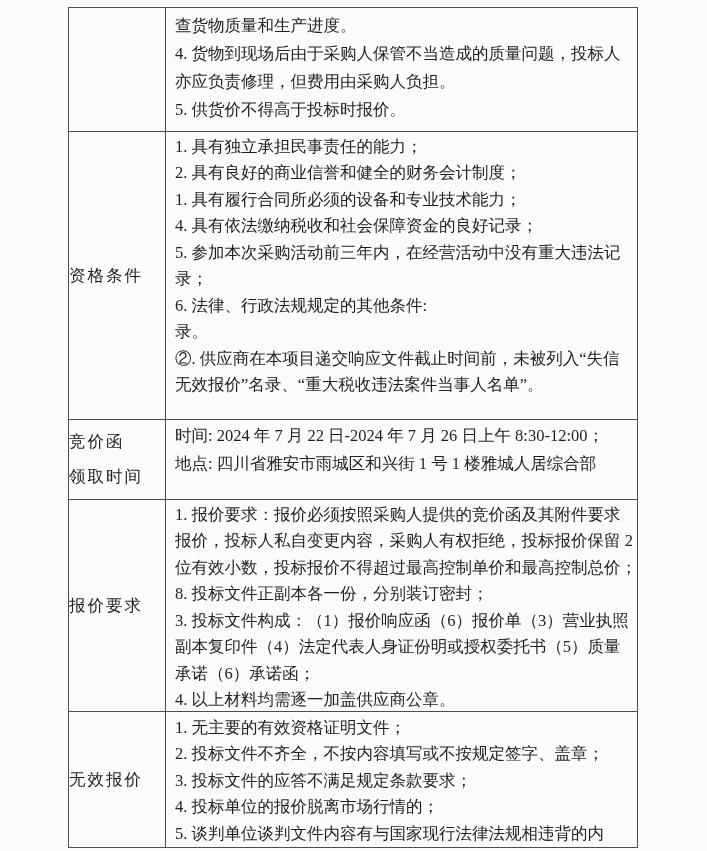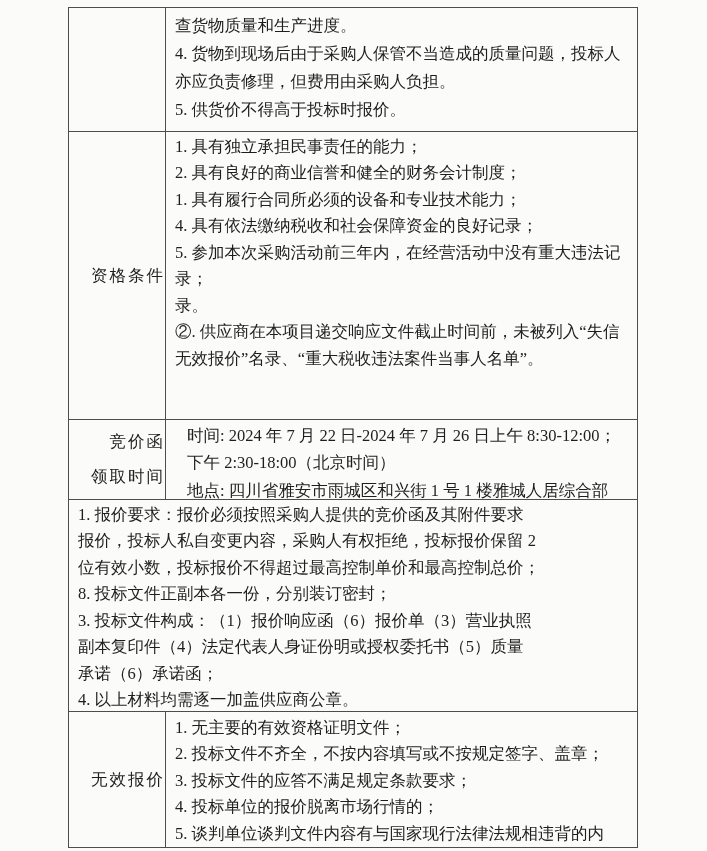--- a/index.html
+++ b/index.html
@@ -35,37 +35,37 @@
   .row-bid { height: 80px; }
   .row-quotation { height: 212px; }
   .row-invalid { flex: 1; }
   .label-cell {
     flex: 0 0 97px;
     box-sizing: border-box;
     border-right: 1px solid var(--line, #4d4d4d);
     display: flex;
     flex-direction: column;
     justify-content: center;
-    align-items: flex-end;
+    align-items: flex-start;
     font-size: 16.5px;
     letter-spacing: 2px;
     text-align: center;
   }
   .label-line { line-height: 35px; white-space: nowrap; }
   .content-cell {
     flex: 1;
     box-sizing: border-box;
     padding: 2px 5px 0 9px;
     font-size: 16.5px;
     overflow: hidden;
   }
   .t-line { line-height: 26.5px; white-space: nowrap; }
   .row-continuation .content-cell { padding-top: 4px; }
   .row-continuation .t-line { line-height: 28px; }
-  .row-bid .t-line { line-height: 27.5px; margin-left: 12px; }
+  .row-bid .t-line { line-height: 27.5px; }
   .row-invalid .content-cell { padding-top: 3px; }
 </style>
 </head>
 <body>
 
 <div class="page">
   <div class="doc-table">
 
     <div class="row row-continuation">
       <div class="label-cell">
@@ -85,41 +85,44 @@
         <div class="label-line">资格条件</div>
       </div>
       <div class="content-cell">
 
       <div class="t-line">1. 具有独立承担民事责任的能力；</div>
           <div class="t-line">2. 具有良好的商业信誉和健全的财务会计制度；</div>
           <div class="t-line">1. 具有履行合同所必须的设备和专业技术能力；</div>
           <div class="t-line">4. 具有依法缴纳税收和社会保障资金的良好记录；</div>
           <div class="t-line">5. 参加本次采购活动前三年内，在经营活动中没有重大违法记</div>
           <div class="t-line">录；</div>
+          <div class="t-line">6. 法律、行政法规规定的其他条件:</div>
           <div class="t-line">录。</div>
           <div class="t-line">②. 供应商在本项目递交响应文件截止时间前，未被列入“失信</div>
           <div class="t-line">无效报价”名录、“重大税收违法案件当事人名单”。</div>
         </div>
     </div>
 
     <div class="row row-bid">
       <div class="label-cell">
 
       <div class="label-line">竞价函</div>
           <div class="label-line">领取时间</div>
         </div>
       <div class="content-cell">
 
       <div class="t-line">时间: 2024 年 7 月 22 日-2024 年 7 月 26 日上午 8:30-12:00；</div>
-          <div class="t-line">下午 2:30-18:00（北京时间）</div>
           <div class="t-line">地点: 四川省雅安市雨城区和兴街 1 号 1 楼雅城人居综合部</div>
         </div>
     </div>
 
     <div class="row row-quotation">
+      <div class="label-cell">
+        <div class="label-line">报价要求</div>
+      </div>
       <div class="content-cell">
 
       <div class="t-line">1. 报价要求：报价必须按照采购人提供的竞价函及其附件要求</div>
           <div class="t-line">报价，投标人私自变更内容，采购人有权拒绝，投标报价保留 2</div>
           <div class="t-line">位有效小数，投标报价不得超过最高控制单价和最高控制总价；</div>
           <div class="t-line">8. 投标文件正副本各一份，分别装订密封；</div>
           <div class="t-line">3. 投标文件构成：（1）报价响应函（6）报价单（3）营业执照</div>
           <div class="t-line">副本复印件（4）法定代表人身证份明或授权委托书（5）质量</div>
           <div class="t-line">承诺（6）承诺函；</div>
           <div class="t-line">4. 以上材料均需逐一加盖供应商公章。</div>

